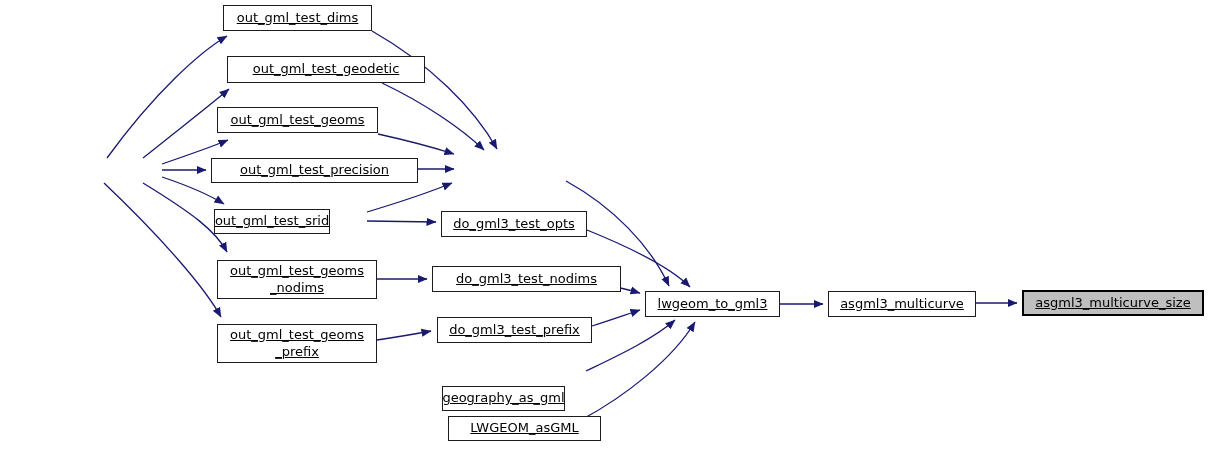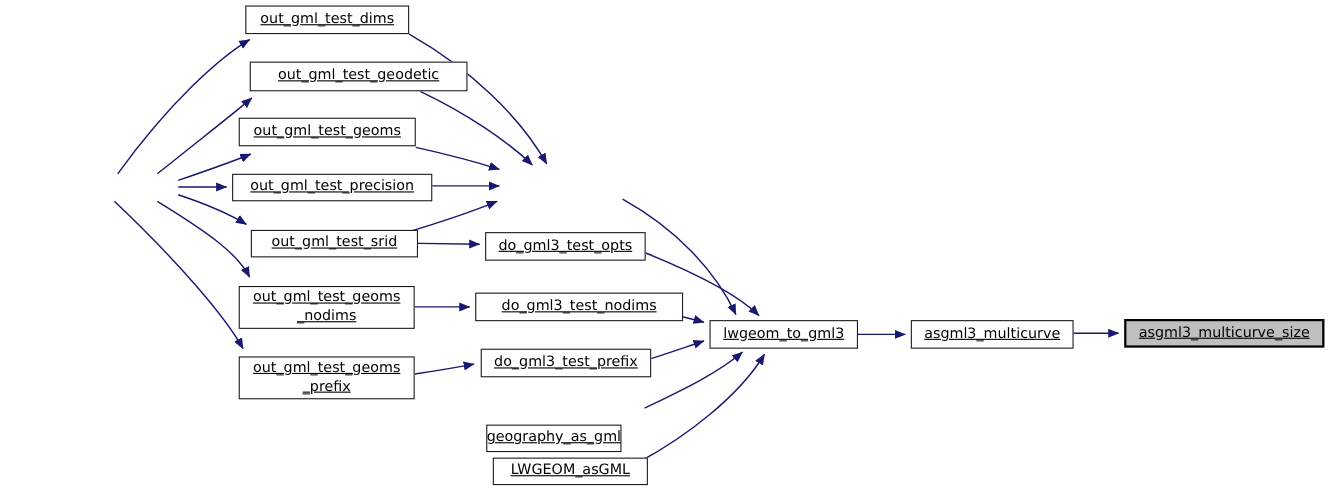--- a/index.html
+++ b/index.html
@@ -62,28 +62,28 @@
     <path class="edge" d="M592,326 C608,321 625,315 640,310"></path>
     <path class="edge" d="M586,371 C615,357 652,340 675,320"></path>
     <path class="edge" d="M581,420 C624,397 672,360 695,322"></path>
     <path class="edge" d="M780,304 L823,304"></path>
     <path class="edge" d="M976,303 L1017,303"></path>
   </svg>
 
   <div class="node" style="left:223px; top:5px;   width:149px; height:26px;">out_gml_test_dims</div>
   <div class="node" style="left:212px; top:56px;  width:198px; height:27px;margin-left:15px;">out_gml_test_geodetic</div>
   <div class="node" style="left:217px; top:107px; width:161px; height:26px;">out_gml_test_geoms</div>
-  <div class="node" style="left:211px; top:158px; width:182px; height:25px;">out_gml_test_precision</div>
-  <div class="node" style="left:228px; top:209px; width:152px; height:25px;">out_gml_test_srid</div>
+  <div class="node" style="left:211px; top:158px; width:207px; height:25px;">out_gml_test_precision</div>
+  <div class="node" style="left:214px; top:209px; width:116px; height:25px;">out_gml_test_srid</div>
   <div class="node" style="left:217px; top:260px; width:160px; height:39px;">out_gml_test_geoms
 _nodims</div>
   <div class="node" style="left:217px; top:324px; width:160px; height:39px;">out_gml_test_geoms
 _prefix</div>
   <div class="node" style="left:441px; top:211px; width:146px; height:26px;">do_gml3_test_opts</div>
   <div class="node" style="left:432px; top:266px; width:189px; height:26px;">do_gml3_test_nodims</div>
   <div class="node" style="left:437px; top:317px; width:155px; height:26px;">do_gml3_test_prefix</div>
   <div class="node" style="left:442px; top:386px; width:123px; height:25px;">geography_as_gml</div>
-  <div class="node" style="left:448px; top:416px; width:141px; height:25px;">LWGEOM_asGML</div>
+  <div class="node" style="left:448px; top:416px; width:153px; height:25px;">LWGEOM_asGML</div>
   <div class="node" style="left:645px; top:291px; width:135px; height:26px;">lwgeom_to_gml3</div>
   <div class="node" style="left:828px; top:291px; width:148px; height:26px;">asgml3_multicurve</div>
   <div class="node hl" style="left:1022px; top:290px; width:182px; height:26px;">asgml3_multicurve_size</div>
 
 </div>
 
 </body></html>

